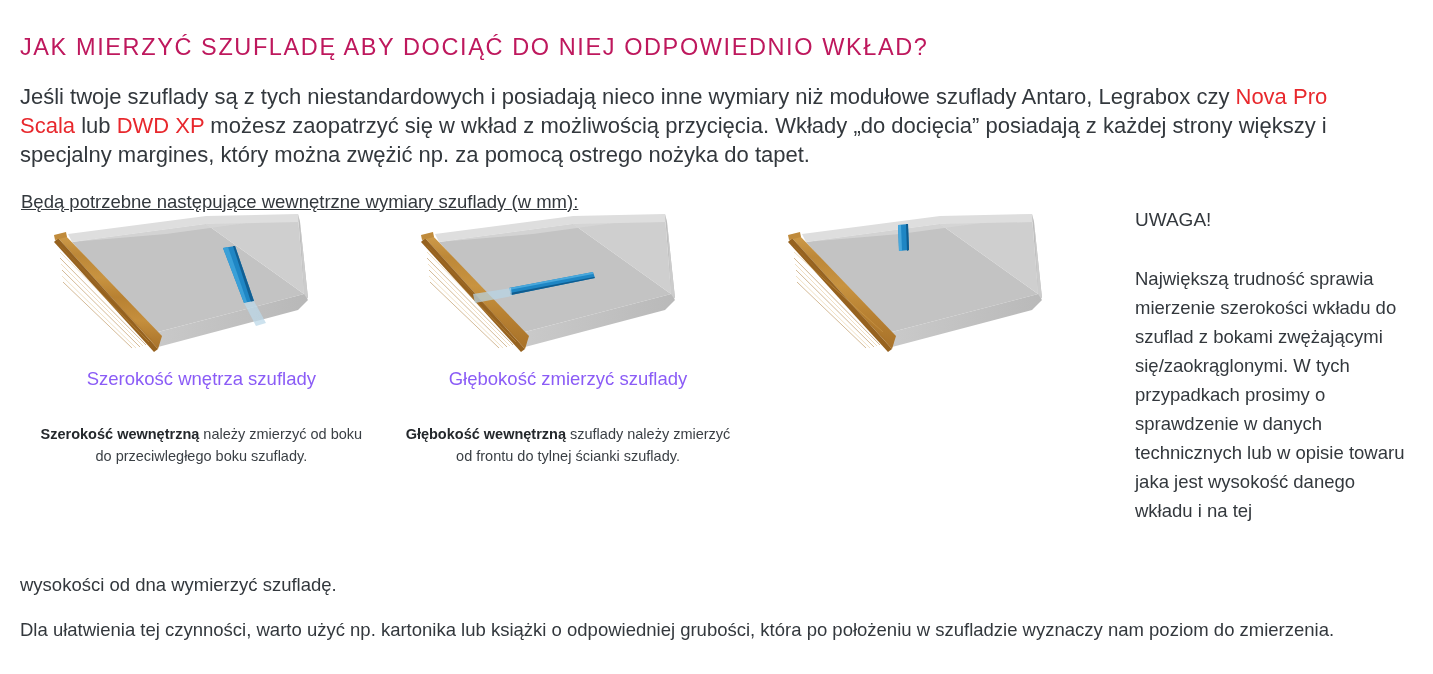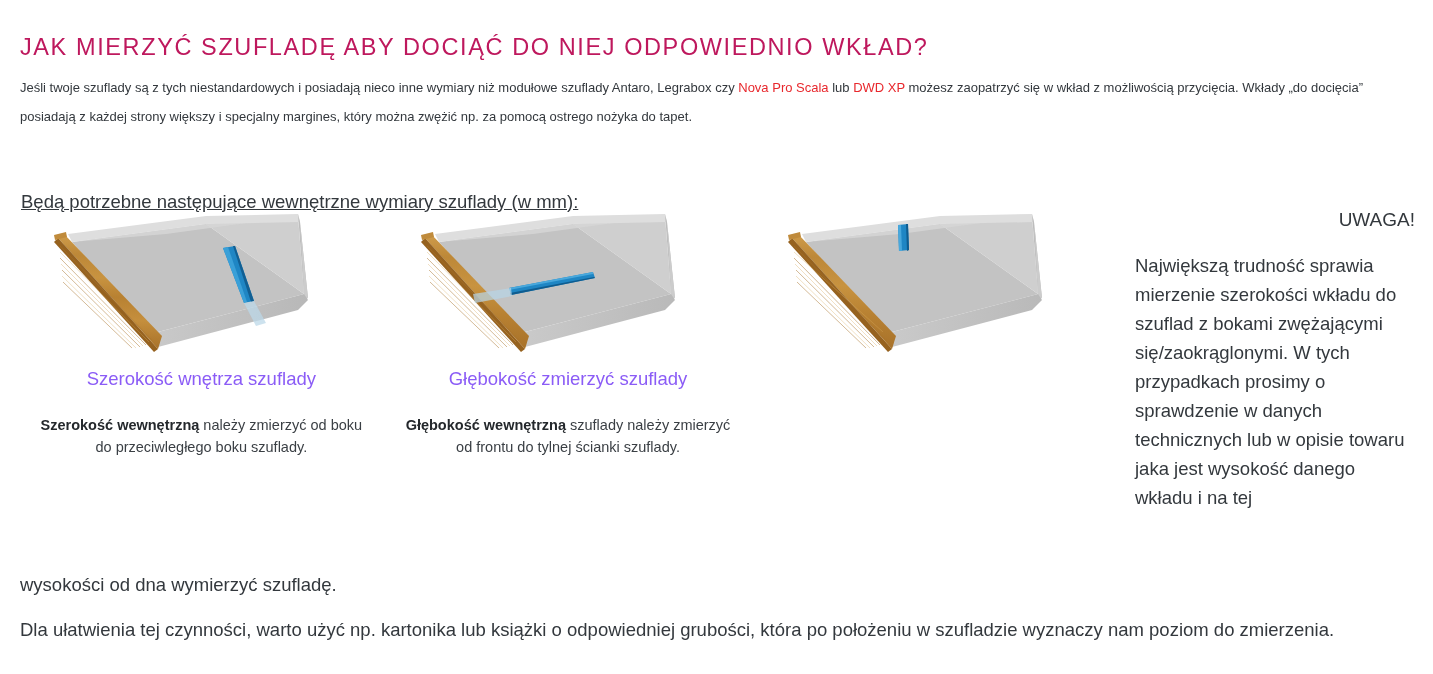--- a/index.html
+++ b/index.html
@@ -26,21 +26,21 @@
     font-weight: 400;
     color: #be185d;
     white-space: nowrap;
   }
 
   
   .intro {
     position: absolute;
     left: 20px; top: 60px;
     width: 1348px;
-    font-size: 13px;
+    font-size: 22px;
     line-height: 29px;
     color: #33383d;
     text-align: left;
   }
   .lnk { color: #e8282d; }
 
   .needs-line {
     position: absolute;
     left: 21px; top: 168px;
     width: 1000px;
@@ -70,37 +70,36 @@
     font-size: 18.5px;
     line-height: 26px;
     color: #8b5cf6;
     margin-top: 10px;
   }
   .col-desc {
     text-align: center;
     font-size: 14.5px;
     line-height: 22px;
     color: #3a3f44;
-    margin-top: 22px;
+    margin-top: 31px;
     padding: 0 14px;
   }
   .col-desc b { font-weight: 700; color: #24282c; }
 
   
   .note {
     position: absolute;
     left: 1135px; top: 206px;
     width: 280px;
   }
   .note-title {
     font-size: 19px;
     line-height: 28px;
     color: #33383d;
-    margin-bottom: 17px;
-    text-align: right;
+    margin-bottom: 30px;
   }
   .note-body {
     font-size: 18.5px;
     line-height: 29px;
     color: #33383d;
   }
 
   
   .tail-1 {
     position: absolute;

